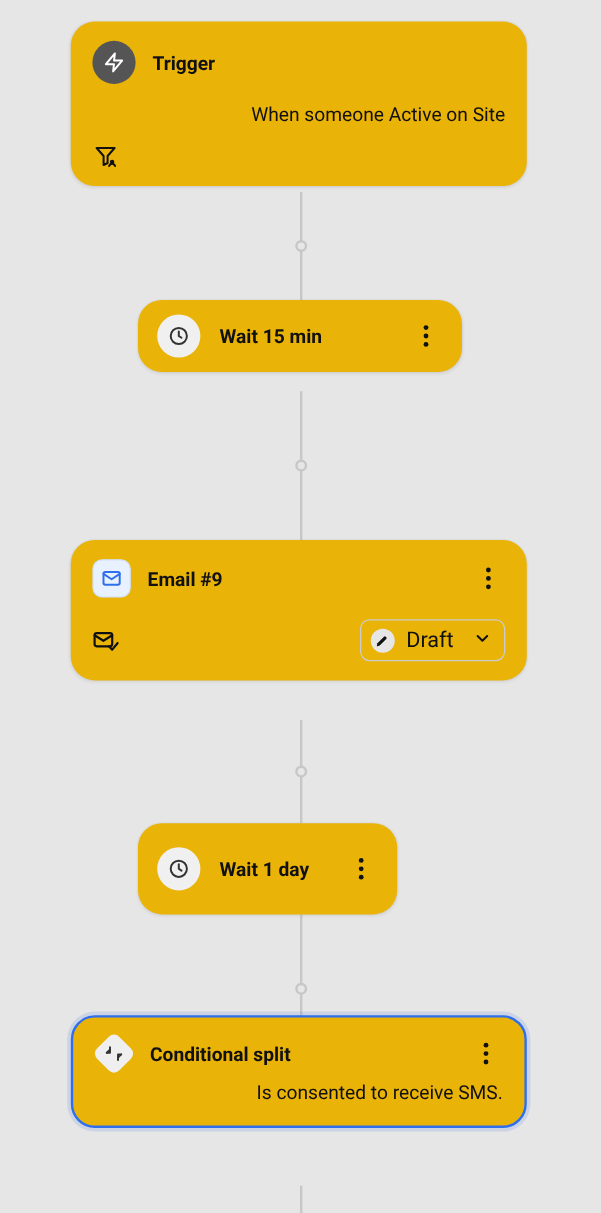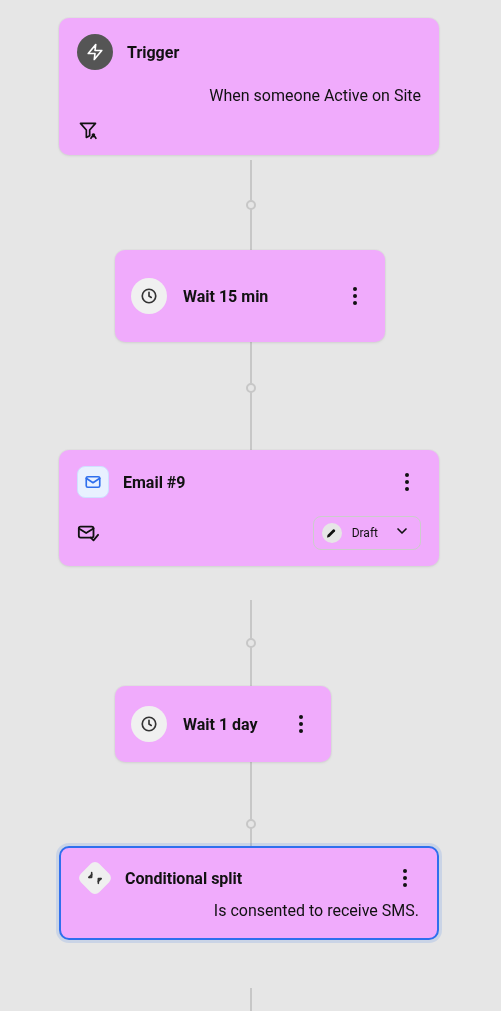--- a/index.html
+++ b/index.html
@@ -27,22 +27,22 @@
       left: 50%;
       width: 10px; height: 10px;
       border-radius: 50%;
       background: #e6e6e6;
       border: 2px solid #c7c7c7;
       transform: translate(-50%, -50%);
     }
 
     .card {
       position: absolute;
-      background: #f0abfc;
-      border-radius: 10px;
+      background: #eab308;
+      border-radius: 20px;
       box-shadow: 0 1px 3px rgba(0,0,0,.08), 0 0 0 1px rgba(0,0,0,.02);
     }
     .card.selected {
       border: 2px solid #2f6fed;
       box-shadow: 0 0 0 3px rgba(47,111,237,.15);
     }
 
     .row { display: flex; align-items: center; }
     .title { font-weight: 700; font-size: 16px; color: #111; }
     .body-text { font-size: 16px; color: #111; text-align: right; }
@@ -84,21 +84,21 @@
     .status-select {
       display: flex; align-items: center; gap: 10px;
       border: 1px solid #ccc; border-radius: 8px;
       padding: 6px 10px 6px 8px;
       cursor: pointer;
     }
     .status-select .status-dot {
       width: 20px; height: 20px; border-radius: 50%; background: #e6e6e6;
       display: flex; align-items: center; justify-content: center;
     }
-    .status-select .label { font-size: 12px; color: #111; }
+    .status-select .label { font-size: 18px; color: #111; }
     .chevron { margin-left: 6px; }
 
     .tiny-icon {
       width: 22px; height: 22px; display: flex; align-items: center; justify-content: center;
       color: #222;
     }
   </style>
 </head>
 <body>
 
@@ -132,21 +132,21 @@
       <span class="tiny-icon">
         <svg width="20" height="20" viewBox="0 0 24 24" fill="none" stroke="#111" stroke-width="2" stroke-linecap="round" stroke-linejoin="round">
           <polygon points="3 4 21 4 14 12 14 19 10 21 10 12 3 4"></polygon>
           <circle cx="18.5" cy="18" r="2.2" fill="#111" stroke="none"></circle>
           <path d="M15.5 22c.5-1.4 1.7-2.3 3-2.3s2.5.9 3 2.3" stroke="#111" fill="none"></path>
         </svg>
       </span>
     </div>
   </div>
 
-  <div class="card" style="left:115px; top:250px; width:270px; padding:28px 16px;">
+  <div class="card" style="left:115px; top:250px; width:270px; padding:12px 16px;">
     <div class="row" style="gap:16px;">
       <div class="icon-circle grey">
         <svg width="18" height="18" viewBox="0 0 24 24" fill="none" stroke="#333" stroke-width="2.2" stroke-linecap="round">
             <circle cx="12" cy="12" r="9"></circle>
             <polyline points="12 7 12 12 15 14"></polyline>
           </svg>
       </div>
       <div class="title" style="flex:1;">Wait 15 min</div>
       <div class="menu-btn">
         <span class="menu-dots">

